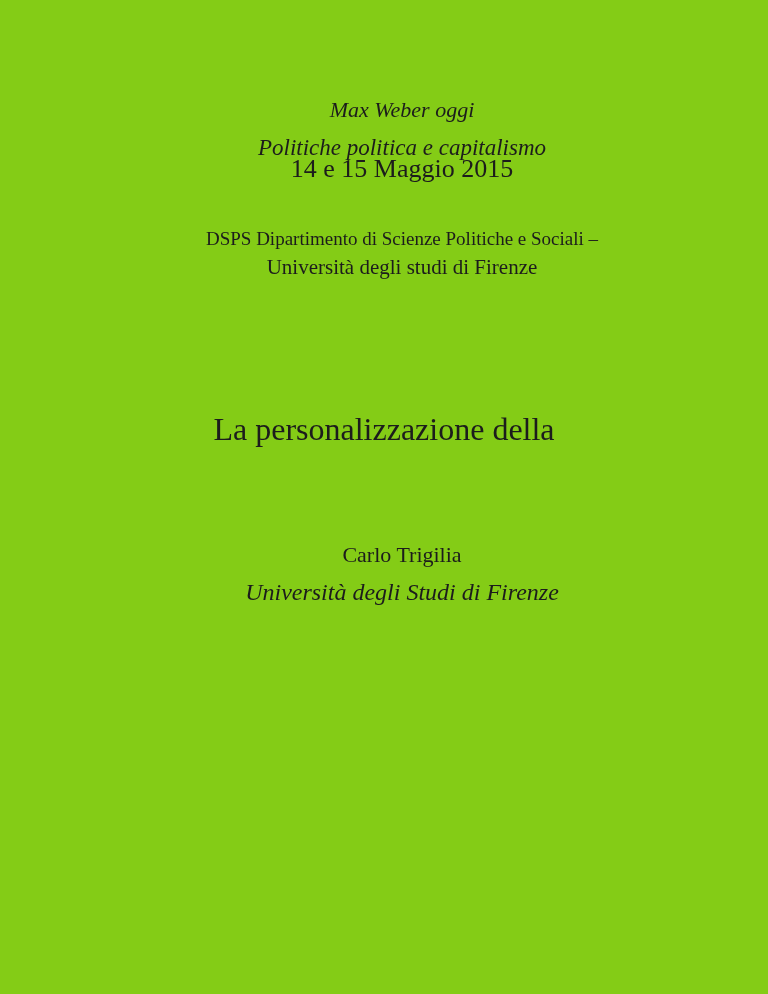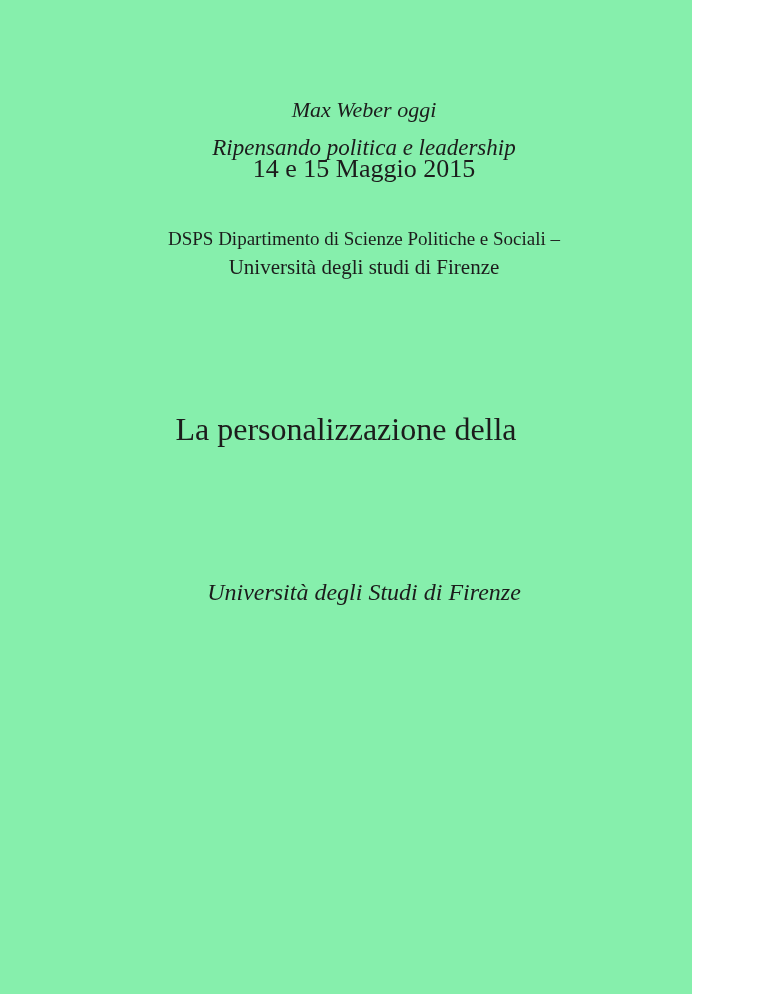--- a/index.html
+++ b/index.html
@@ -2,23 +2,23 @@
 <html><head>
 <meta charset="utf-8">
 <style>
   html, body {
     margin: 0;
     padding: 0;
     background: #ffffff;
   }
   .page {
     position: relative;
-    width: 692px;
+    width: 768px;
     height: 994px;
-    background: #86efac;
+    background: #84cc16;
     overflow: hidden;
     font-family: "Liberation Serif", "DejaVu Serif", serif;
     color: #1c1c1c;
   }
   .line {
     position: absolute;
     right: 0;
     text-align: center;
     line-height: 1;
     white-space: nowrap;
@@ -69,28 +69,29 @@
     font-style: italic;
   }
 </style>
 </head>
 <body>
 
 <div class="page">
 
   <div class="line offset event-title">Max Weber oggi</div>
 
-  <div class="line offset event-subtitle">Ripensando politica e leadership</div>
+  <div class="line offset event-subtitle">Politiche politica e capitalismo</div>
 
   <div class="line offset event-date">14 e 15 Maggio 2015</div>
 
   <div class="line offset organizer-1">DSPS Dipartimento di Scienze Politiche e Sociali –</div>
 
   <div class="line offset organizer-2">Università degli studi di Firenze</div>
 
   <h1 class="doc-title">
     <span>La personalizzazione della</span><br>
   </h1>
 
+  <div class="line offset author-name">Carlo Trigilia</div>
 
   <div class="line offset author-affiliation">Università degli Studi di Firenze</div>
 
 </div>
 
 </body></html>

